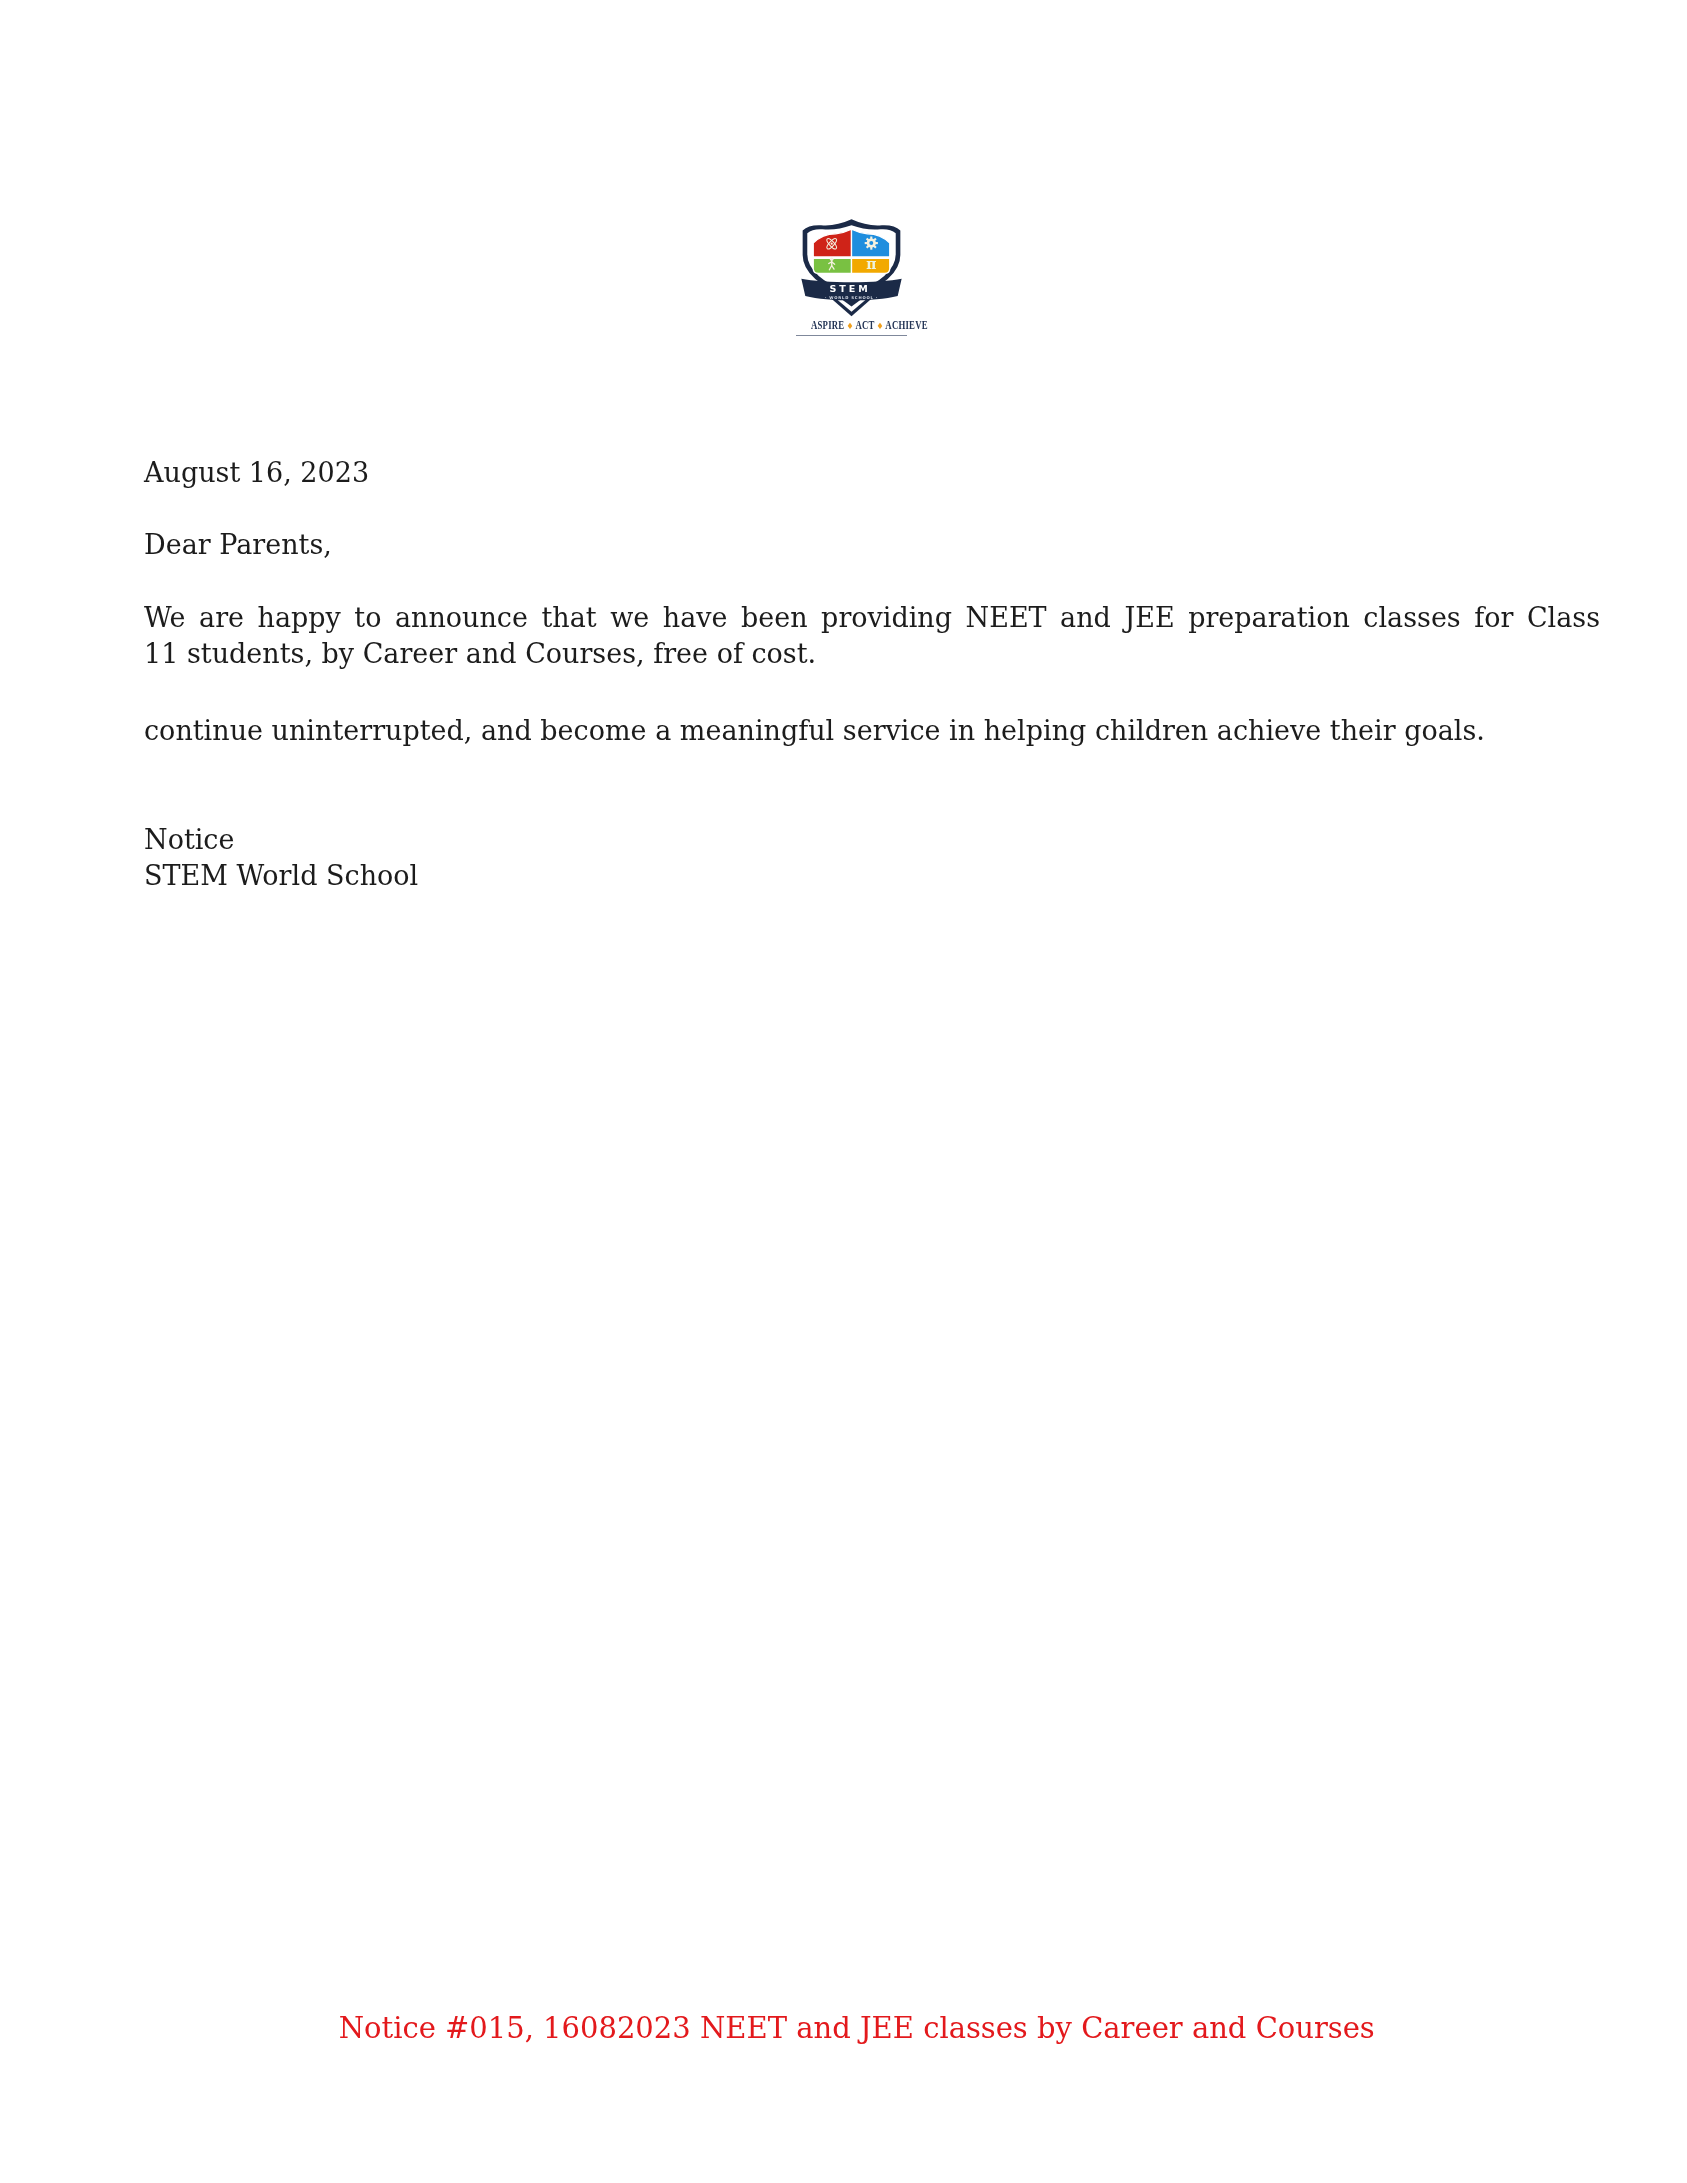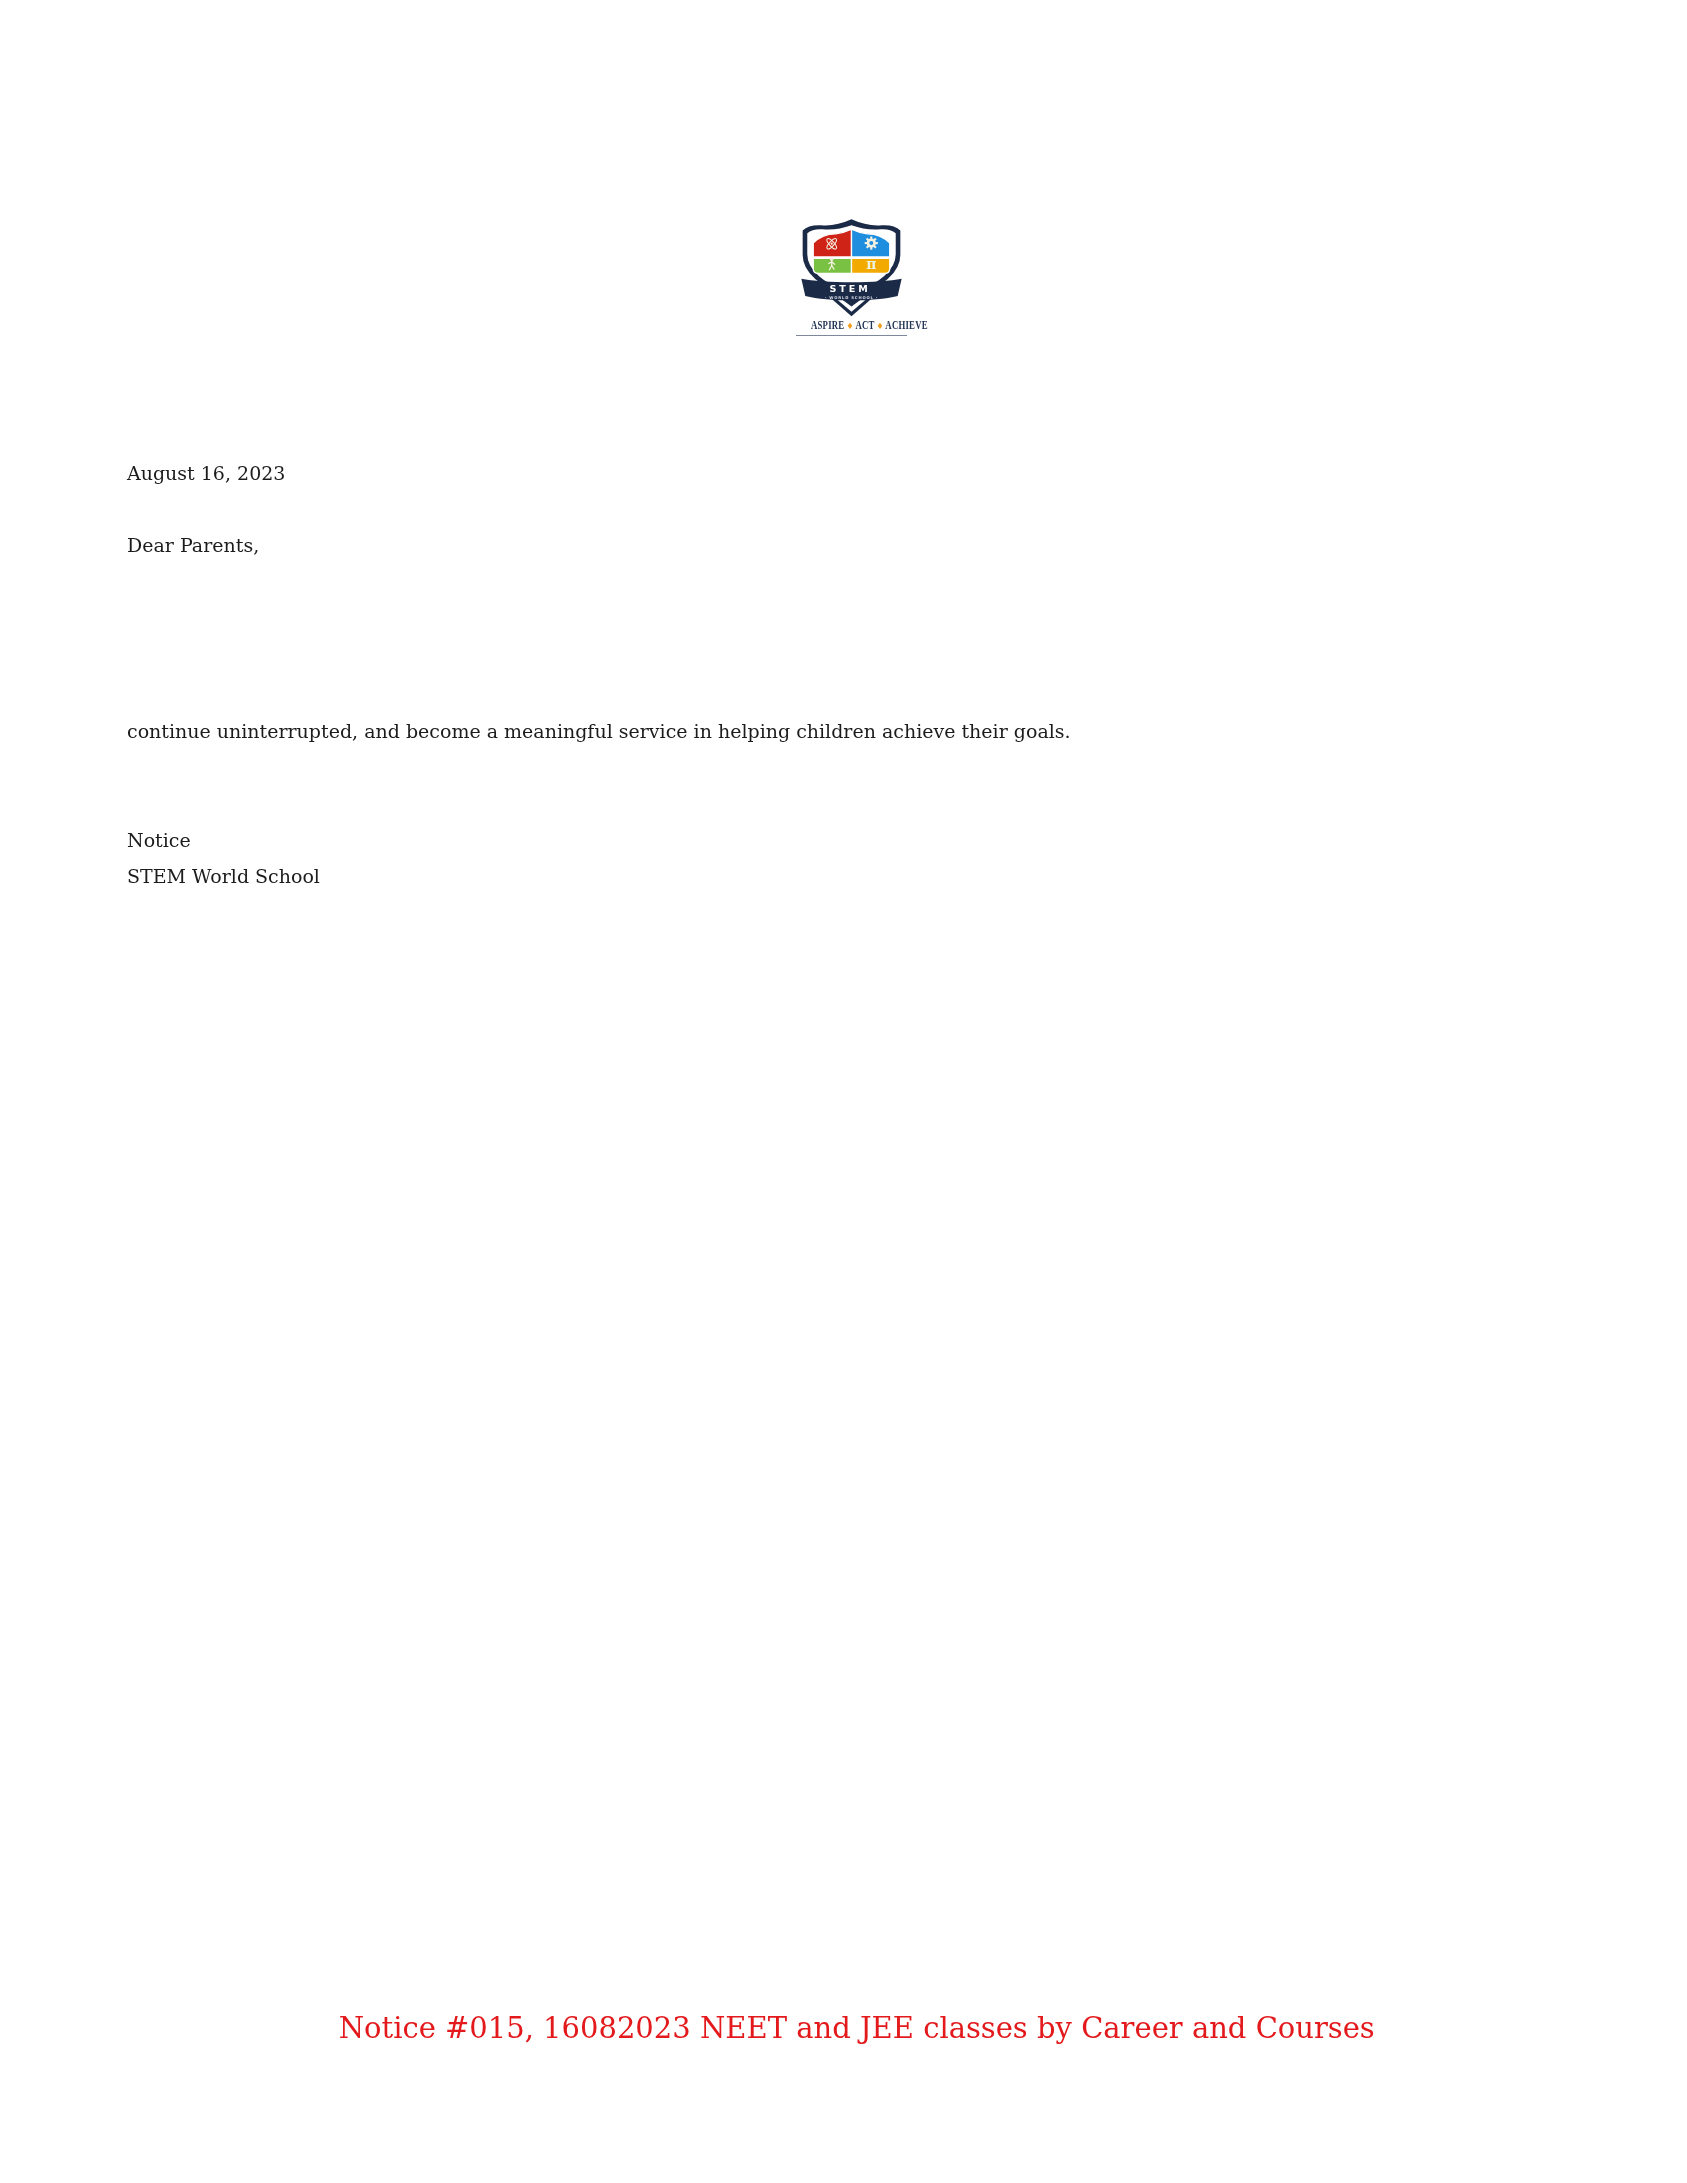--- a/index.html
+++ b/index.html
@@ -43,23 +43,23 @@
     font-family: "DejaVu Sans", sans-serif;
     font-size: 8px;
     color: #f0a01e;
     vertical-align: 1.3px;
     padding: 0 1.3px;
   }
 
   
   .textblock {
     position: absolute;
-    left: 127px;
+    left: 144px;
     width: 1456px;
-    font-size: 19px;
+    font-size: 27px;
     line-height: 36px;
   }
   .date-line        { top: 455px; }
   .salutation-line  { top: 527px; }
   .para-1           { top: 600px; }
   .para-2           { top: 713px; }
   .closing-block    { top: 822px; }
   .line { display: block; }
   .line-justify {
     text-align: justify;
@@ -145,20 +145,24 @@
         <span class="star">◆</span>
         <span>ACHIEVE</span>
       </span>
     </div>
   </div>
 
   <div class="textblock date-line">August 16, 2023</div>
 
   <div class="textblock salutation-line">Dear Parents,</div>
 
+  <div class="textblock para-1">
+    <span class="line line-justify">We are happy to announce that we have been providing NEET and JEE preparation classes for Class</span>
+    <span class="line">11 students, by Career and Courses, free of cost.</span>
+  </div>
 
   <div class="textblock para-2">
     <span class="line">continue uninterrupted, and become a meaningful service in helping children achieve their goals.</span>
   </div>
 
   <div class="textblock closing-block">
     <span class="line">Notice</span>
     <span class="line">STEM World School</span>
   </div>
 

